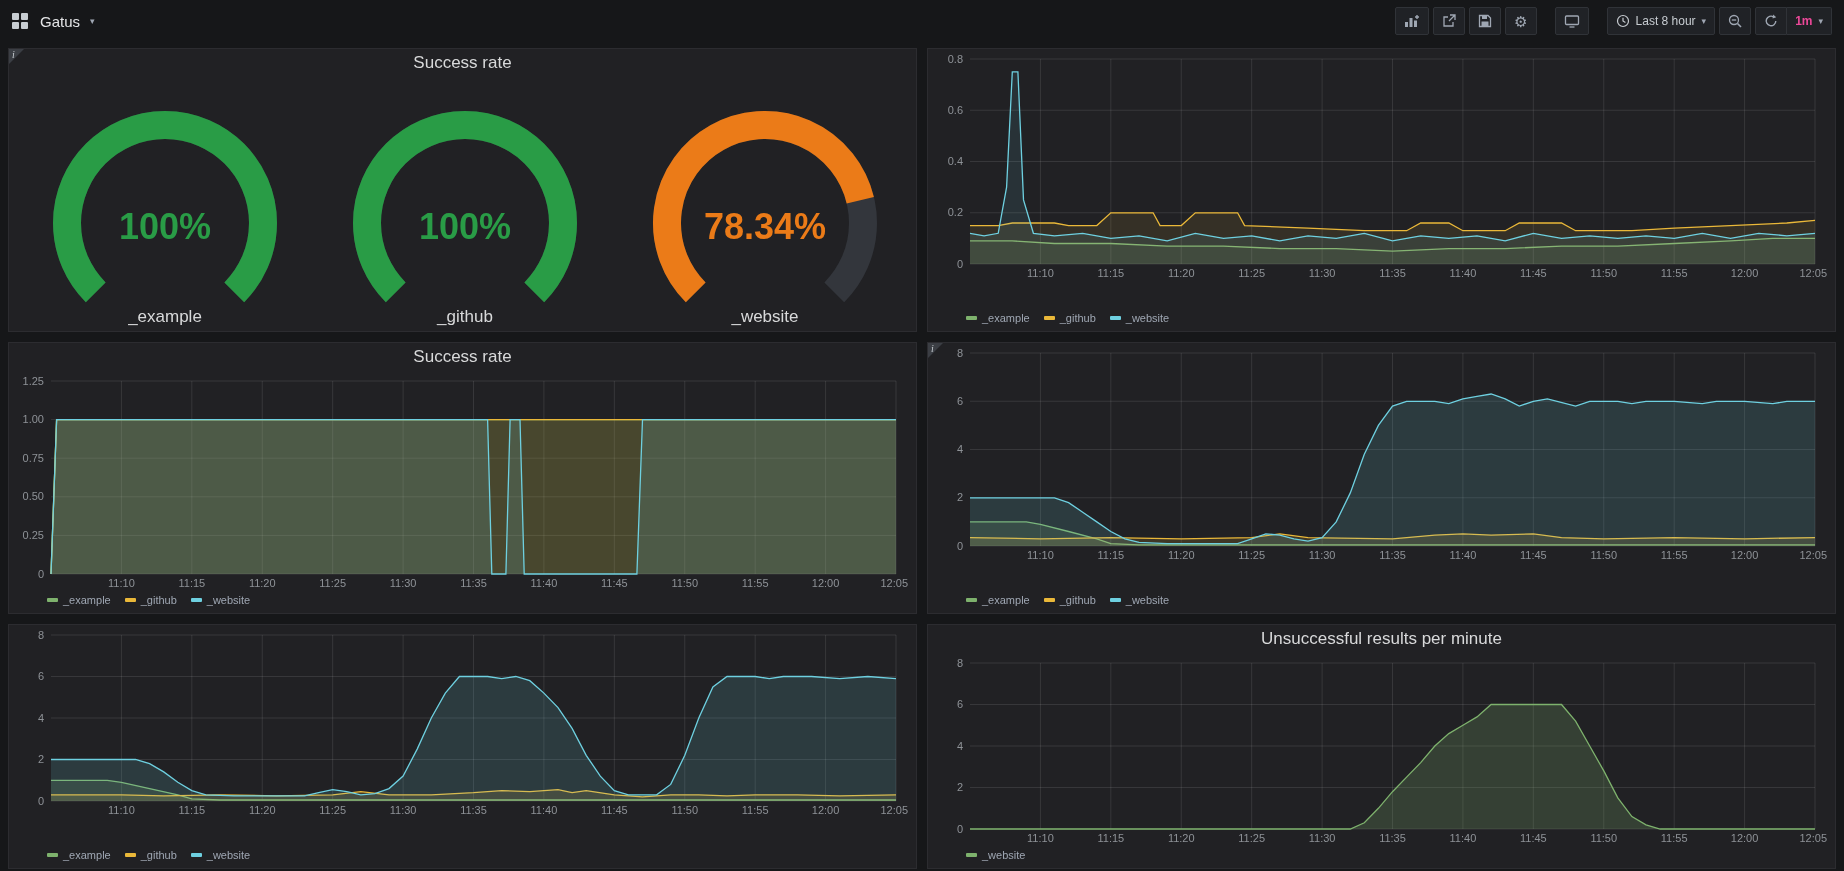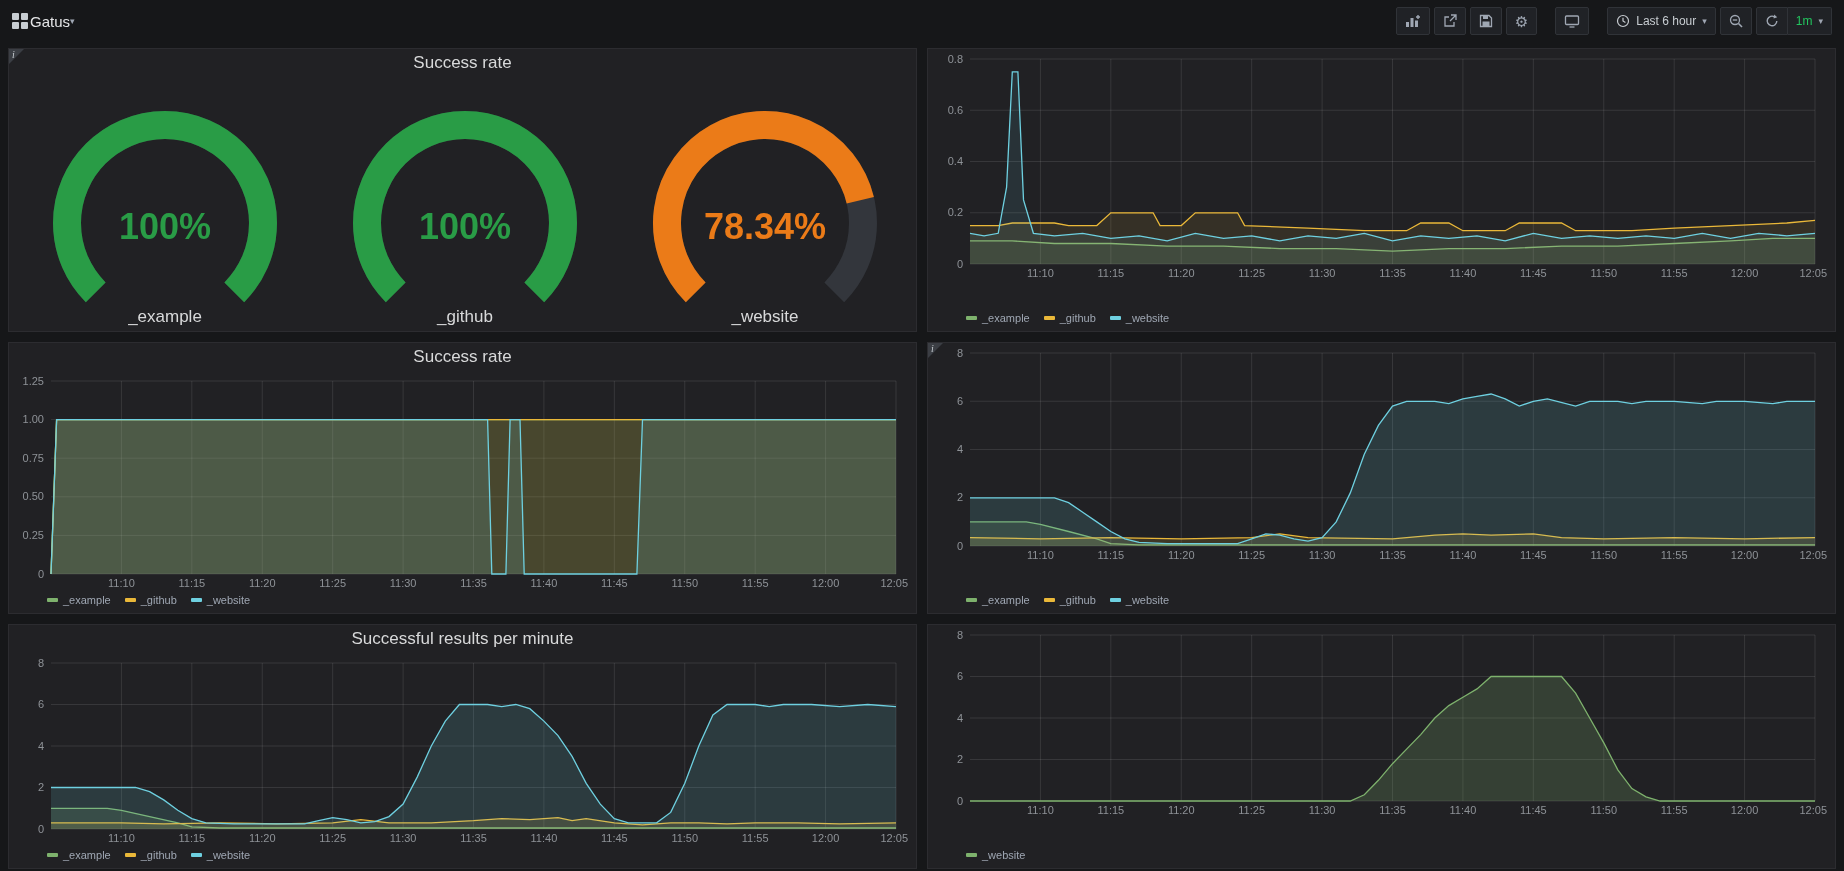--- a/index.html
+++ b/index.html
@@ -2,35 +2,35 @@
 <html><head>
 <meta charset="utf-8">
 <style>
   *{box-sizing:border-box;margin:0;padding:0}
   html,body{width:1844px;height:871px;overflow:hidden;background:#161719;
     font-family:"Liberation Sans",sans-serif;color:#d8d9da}
 
   
   nav{height:42px;display:flex;align-items:center;justify-content:space-between;
     padding:0 12px;background:#161719}
-  .nav-left{display:flex;align-items:center;gap:2px}
+  .nav-left{display:flex;align-items:center;gap:12px}
   .dash-icon{display:grid;grid-template-columns:7px 7px;grid-template-rows:7px 7px;gap:2px;cursor:pointer}
   .dash-icon i{background:#c7ccd1;border-radius:1px}
   .brand{font-size:15px;font-weight:500;color:#e4e5e7;cursor:pointer}
   .brand-caret{font-size:9px;color:#9fa7b3;margin-left:-2px}
   .nav-right{display:flex;align-items:center;gap:4px}
   .nbtn{height:28px;min-width:30px;display:inline-flex;align-items:center;justify-content:center;
     gap:6px;background:#202226;border:1px solid #303338;border-radius:2px;color:#9fa7b3;
     font-size:12px;padding:0 8px;cursor:pointer;font-family:"Liberation Sans",sans-serif}
   .nbtn svg{display:block}
   .grp-gap{width:10px}
   .split{display:flex}
   .split .nbtn:first-child{border-radius:2px 0 0 2px}
   .split .nbtn:last-child{border-left:none;border-radius:0 2px 2px 0}
-  .orange{color:#22c55e;font-weight:400}
+  .orange{color:#ec4899;font-weight:700}
   .tr-label{color:#c7ccd1}
   .caret{font-size:9px;color:#9fa7b3}
 
   
   .dash{display:grid;grid-template-columns:1fr 1fr;grid-template-rows:284px 272px 245px;
     gap:10px;padding:6px 8px 0}
   .panel{background:#212124;border:1px solid #2c2c30;position:relative;
     display:flex;flex-direction:column;overflow:hidden}
   .panel-title{height:28px;flex:0 0 28px;display:flex;align-items:center;justify-content:center;
     font-size:17px;font-weight:500;color:#d8d9da;cursor:pointer}
@@ -97,21 +97,21 @@
         <rect x="1.5" y="2" width="13" height="8.5" rx="1" stroke="#9fa7b3" stroke-width="1.3" fill="none"></rect>
         <path d="M5.5 13 H10.5" stroke="#9fa7b3" stroke-width="1.3"></path>
       </svg>
     </button>
     <span class="grp-gap"></span>
     <button class="nbtn">
       <svg width="14" height="14" viewBox="0 0 14 14">
         <circle cx="7" cy="7" r="5.5" stroke="#c7ccd1" stroke-width="1.2" fill="none"></circle>
         <path d="M7 3.8 V7 L9.4 8.4" stroke="#c7ccd1" stroke-width="1.2" fill="none"></path>
       </svg>
-      <span class="tr-label">Last 6 hour</span>
+      <span class="tr-label">Last 8 hour</span>
       <span class="caret">▾</span>
     </button>
     <button class="nbtn">
       <svg width="14" height="14" viewBox="0 0 14 14">
         <circle cx="6" cy="6" r="4.5" stroke="#9fa7b3" stroke-width="1.3" fill="none"></circle>
         <path d="M9.5 9.5 L13 13" stroke="#9fa7b3" stroke-width="1.6"></path>
         <path d="M3.8 6 H8.2" stroke="#9fa7b3" stroke-width="1.3"></path>
       </svg>
     </button>
     <div class="split">
@@ -347,21 +347,20 @@
           </span>
           <span class="legend-item">
             <span class="swatch" style="background: rgb(110, 208, 224);"></span>
             <span class="legend-name">_website</span>
           </span>
         </div>
     </div>
   </section>
 
   <section class="panel">
-    <header class="panel-title">Successful results per minute</header>
     <div class="panel-body">
       <div class="chart-area"><svg width="895" height="193">
             <line x1="36" y1="176" x2="881" y2="176" stroke="rgba(255,255,255,0.10)" stroke-width="1"></line>
             <text x="29" y="179.5" text-anchor="end" fill="#8e9297" font-size="11" font-family="&quot;Liberation Sans&quot;,sans-serif">0</text>
             <line x1="36" y1="134.5" x2="881" y2="134.5" stroke="rgba(255,255,255,0.10)" stroke-width="1"></line>
             <text x="29" y="138" text-anchor="end" fill="#8e9297" font-size="11" font-family="&quot;Liberation Sans&quot;,sans-serif">2</text>
             <line x1="36" y1="93" x2="881" y2="93" stroke="rgba(255,255,255,0.10)" stroke-width="1"></line>
             <text x="29" y="96.5" text-anchor="end" fill="#8e9297" font-size="11" font-family="&quot;Liberation Sans&quot;,sans-serif">4</text>
             <line x1="36" y1="51.5" x2="881" y2="51.5" stroke="rgba(255,255,255,0.10)" stroke-width="1"></line>
             <text x="29" y="55" text-anchor="end" fill="#8e9297" font-size="11" font-family="&quot;Liberation Sans&quot;,sans-serif">6</text>
@@ -409,20 +408,21 @@
           </span>
           <span class="legend-item">
             <span class="swatch" style="background: rgb(110, 208, 224);"></span>
             <span class="legend-name">_website</span>
           </span>
         </div>
     </div>
   </section>
 
   <section class="panel">
+    <header class="panel-title">Unsuccessful results per minute</header>
     <div class="panel-body">
       <div class="chart-area"><svg width="895" height="193">
             <line x1="36" y1="176" x2="881" y2="176" stroke="rgba(255,255,255,0.10)" stroke-width="1"></line>
             <text x="29" y="179.5" text-anchor="end" fill="#8e9297" font-size="11" font-family="&quot;Liberation Sans&quot;,sans-serif">0</text>
             <line x1="36" y1="134.5" x2="881" y2="134.5" stroke="rgba(255,255,255,0.10)" stroke-width="1"></line>
             <text x="29" y="138" text-anchor="end" fill="#8e9297" font-size="11" font-family="&quot;Liberation Sans&quot;,sans-serif">2</text>
             <line x1="36" y1="93" x2="881" y2="93" stroke="rgba(255,255,255,0.10)" stroke-width="1"></line>
             <text x="29" y="96.5" text-anchor="end" fill="#8e9297" font-size="11" font-family="&quot;Liberation Sans&quot;,sans-serif">4</text>
             <line x1="36" y1="51.5" x2="881" y2="51.5" stroke="rgba(255,255,255,0.10)" stroke-width="1"></line>
             <text x="29" y="55" text-anchor="end" fill="#8e9297" font-size="11" font-family="&quot;Liberation Sans&quot;,sans-serif">6</text>

